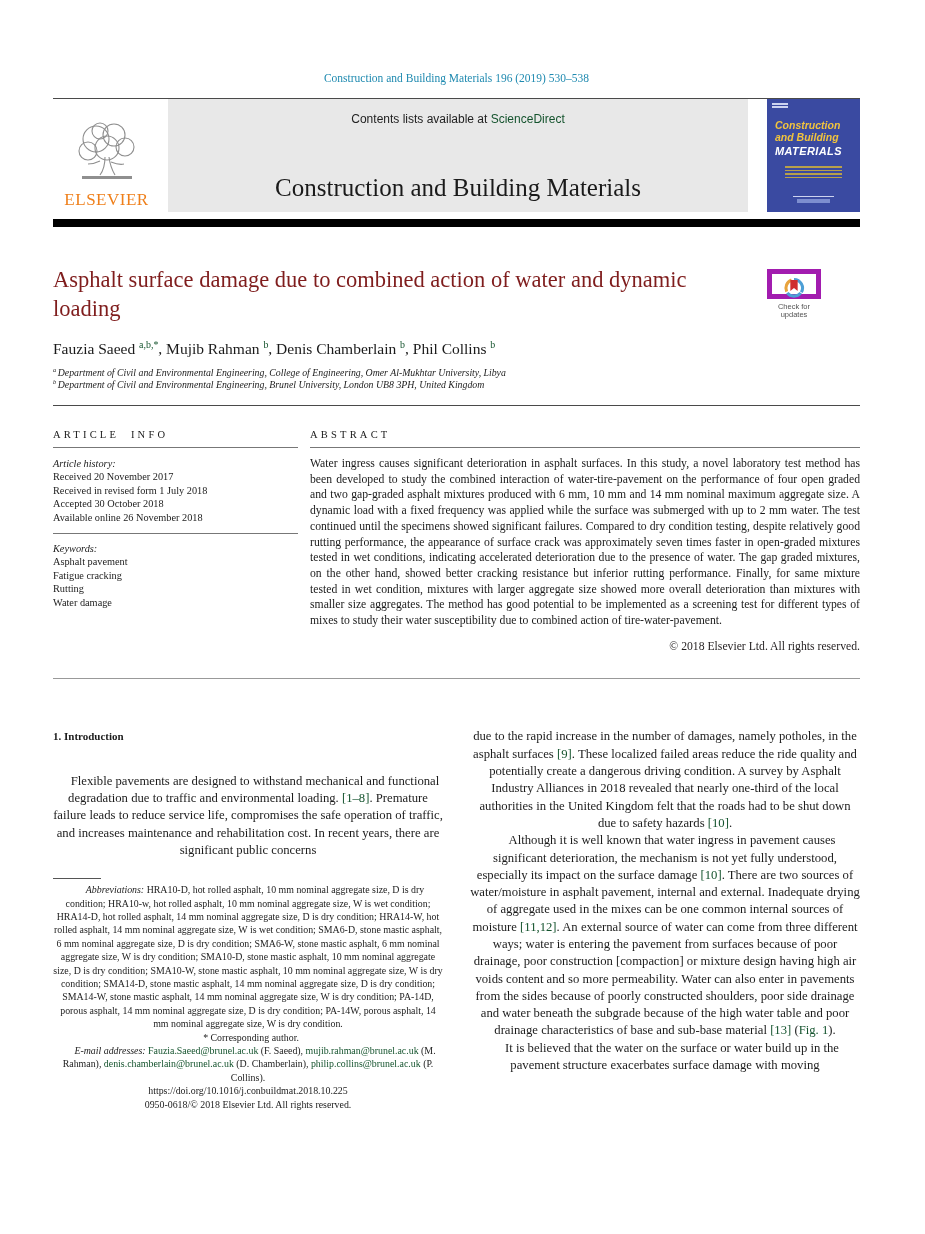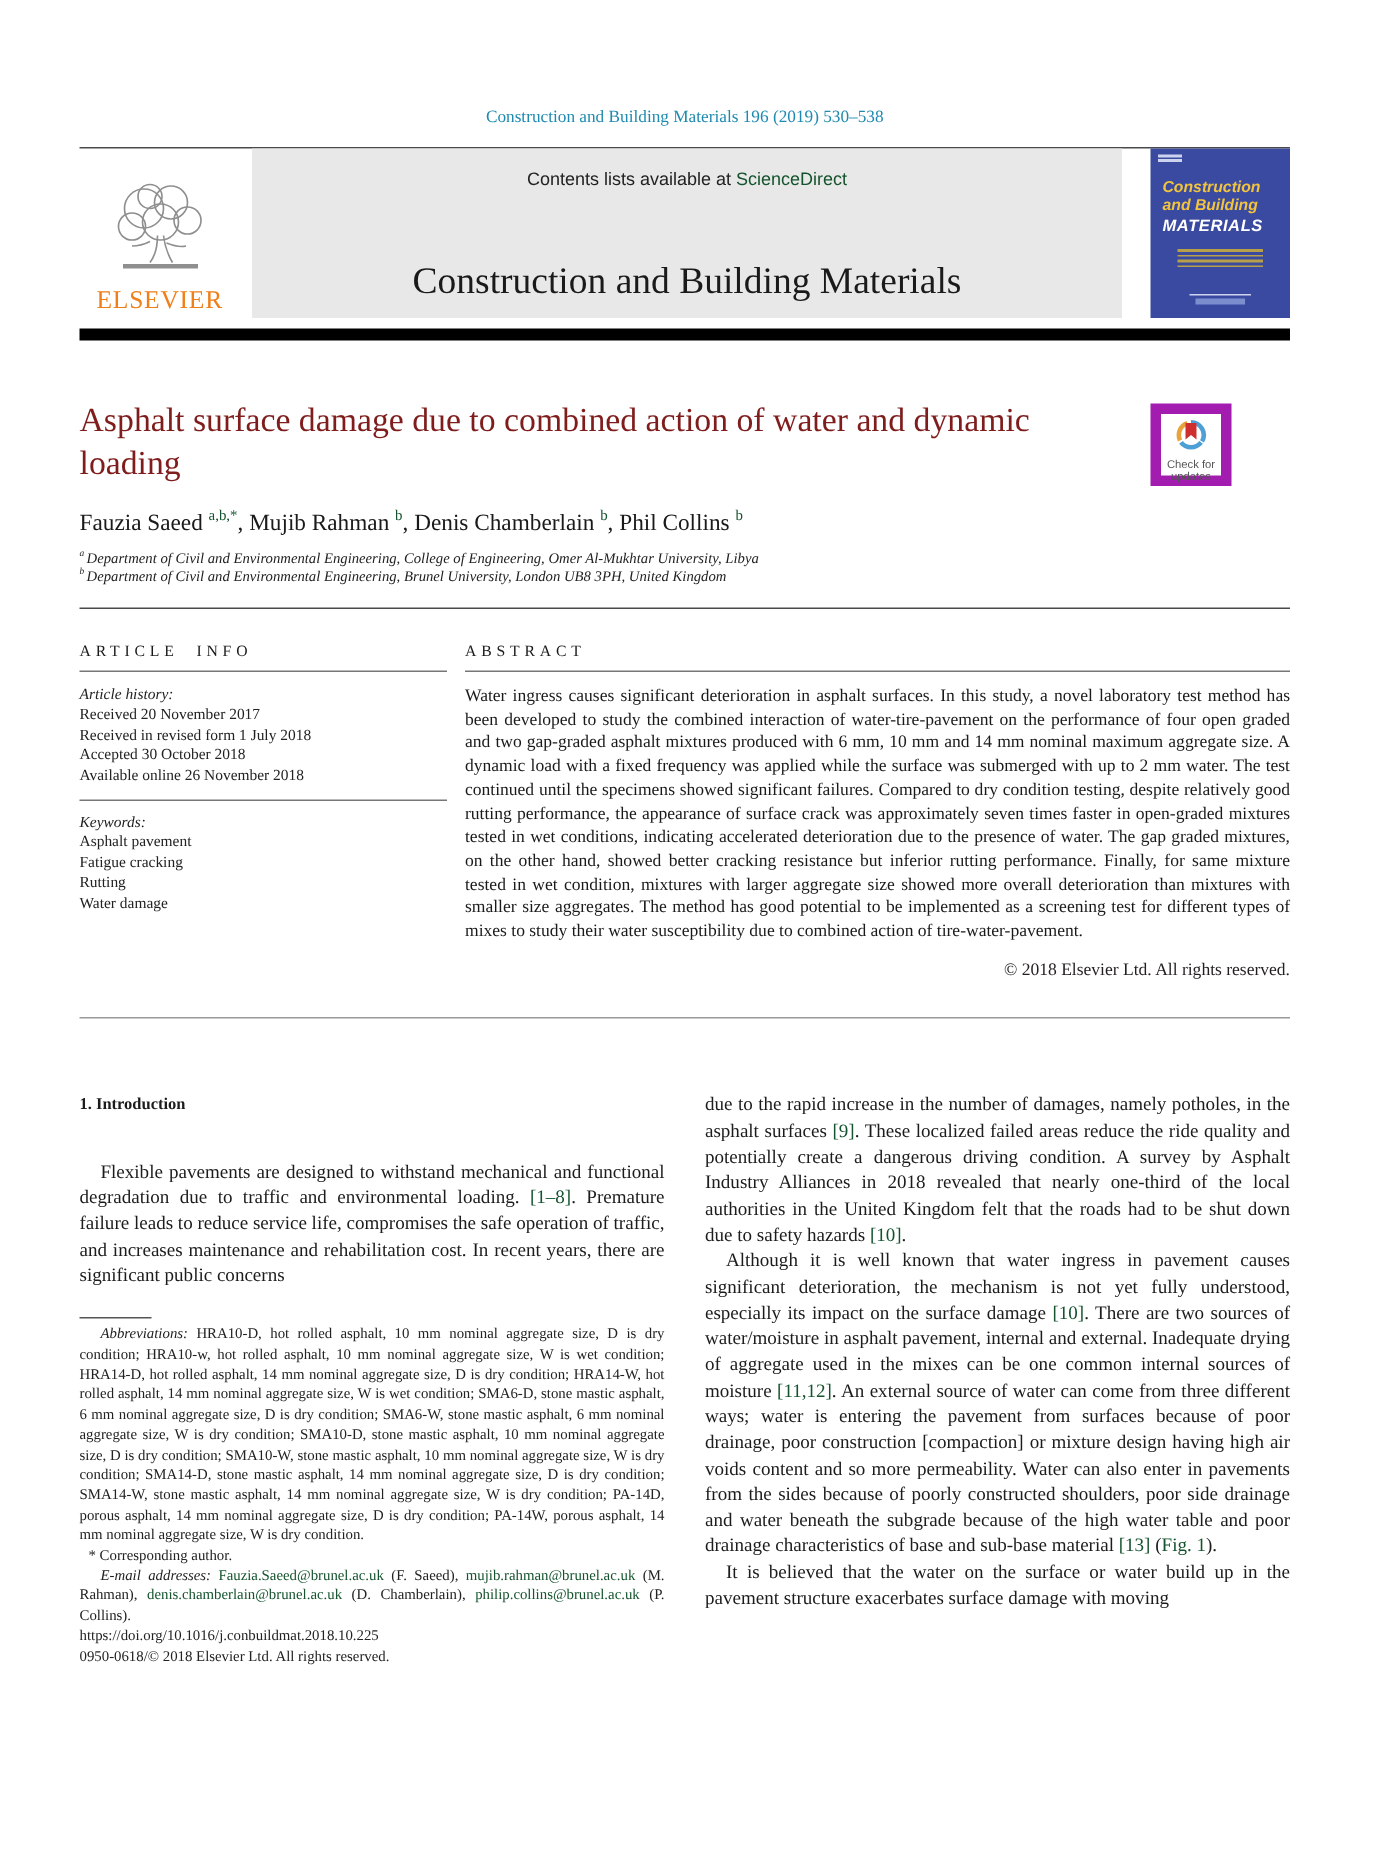--- a/index.html
+++ b/index.html
@@ -35,21 +35,21 @@
             color:#ffffff;font-size:11px;letter-spacing:.4px;margin-top:2px;}
   .cover-sub{margin-top:9px;}
   .cover-sub i{display:block;height:1.5px;background:#b8a04a;margin:0 10px 2px 10px;}
   .cover-foot{position:absolute;bottom:9px;left:0;right:0;}
   .cover-foot i{display:block;height:1.5px;background:#cdd3ef;margin:0 26px 2px 26px;}
   .cover-foot i.bar{height:4px;background:#7d8ecf;margin:2px 30px 0 30px;}
   .black-bar{height:8px;background:#000;margin-top:7px;}
   
   .title-row{position:relative;margin-top:38px;}
   .article-title{width:705px;font-size:22.5px;line-height:29px;color:#7f1d1d;font-weight:normal;margin:0;}
-  .badge{position:absolute;left:714px;top:4px;width:54px;height:55px;border:7px solid #a21caf;
+  .badge{position:absolute;left:714px;top:4px;width:54px;height:30px;border:5px solid #a21caf;
          background:#fff;text-align:center;box-sizing:border-box;padding-top:3px;}
   .badge-label{font-family:"Liberation Sans",sans-serif;font-size:7.5px;line-height:8px;color:#555;}
   .authors{margin-top:17px;font-size:15.5px;color:#1a1a1a;}
   .affils{margin-top:9px;font-size:9.8px;font-style:italic;line-height:11.5px;color:#222;}
   
   .meta-wrap{display:flex;margin-top:13px;}
   .info-col{width:245px;flex:none;}
   .abs-col{flex:1;margin-left:12px;}
   .sec-head{font-size:10.5px;letter-spacing:3.2px;word-spacing:6px;color:#1a1a1a;margin:10px 0 0 0;}
   .sec-head-rule{border:none;border-top:1px solid #777;margin-top:7px;}
@@ -57,21 +57,21 @@
   .info-label{font-style:italic;}
   .info-sep{border:none;border-top:1px solid #777;margin:9px 0 8px 0;}
   .abs-text{font-size:11.7px;line-height:15.7px;text-align:justify;margin-top:8px;color:#1a1a1a;}
   .abs-copy{font-size:11.7px;text-align:right;margin-top:5px;}
   .full-rule{border:none;border-top:1px solid #999;margin-top:25px;}
   
   .body-wrap{display:flex;margin-top:49px;}
   .bcol{width:390px;flex:none;font-size:12.7px;line-height:17.3px;text-align:justify;color:#1c1c1c;}
   .bcol.right{margin-left:27px;}
   .sec-title{font-size:11px;font-weight:bold;margin:0 0 27px 0;text-align:left;}
-  .bcol p{margin:0;}
+  .bcol p{margin:0;text-align:center;}
   .bcol p.ind{text-indent:14px;}
   
   .fn-rule{border:none;border-top:1px solid #555;width:48px;margin:19px 0 4px 0;}
   .fn{font-size:9.9px;line-height:13.4px;text-align:justify;color:#222;}
   .fn.ind{text-indent:10px;}
   .fn-corr{margin-top:1px;text-indent:6px;text-align:left;}
   .fn-doi{margin-top:14px;text-align:left;}
   .fn-issn{text-align:left;}
 </style>
 </head>

